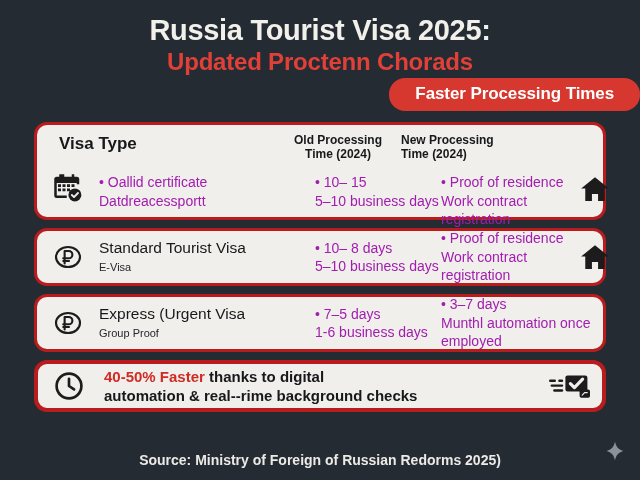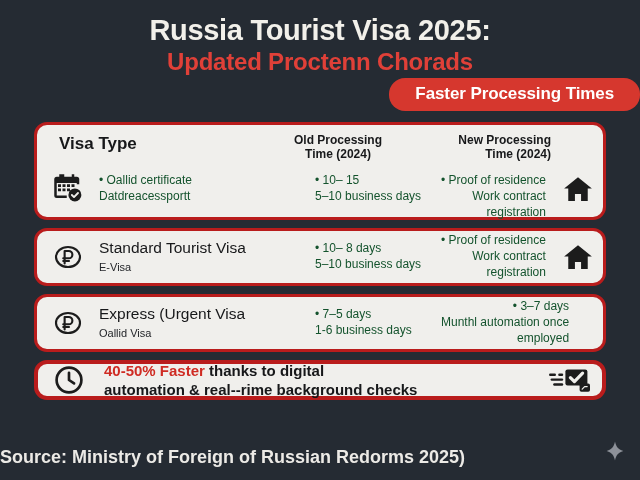--- a/index.html
+++ b/index.html
@@ -59,21 +59,21 @@
     border: 3px solid #b91c1c;
     border-radius: 13px;
     position: relative;
     display: flex;
     align-items: center;
     box-sizing: border-box;
     margin-bottom: 8px;
   }
   .card-head   { height: 98px; }
   .card-row    { height: 58px; }
-  .card-high   { height: 40px; border-width: 4px; }
+  .card-high   { height: 52px; border-width: 4px; }
 
   
   .icon-left {
     width: 62px;
     flex: 0 0 62px;
     display: flex;
     align-items: center;
     justify-content: center;
     color: #1c1c1c;
   }
@@ -82,43 +82,43 @@
     flex: 0 0 64px;
     display: flex;
     align-items: center;
     justify-content: center;
     color: #1c1c1c;
   }
 
   
   .col-type  { flex: 0 0 216px; }
   .col-old   { flex: 0 0 126px; }
-  .col-new   { flex: 1 1 auto; text-align: right; }
+  .col-new   { flex: 1 1 auto; }
 
   .colhead {
     font-size: 12px;
     font-weight: bold;
     color: #17181a;
     line-height: 1.14;
   }
   .bigname {
     font-size: 15.5px;
     font-weight: normal;
     color: #17181a;
     line-height: 1.2;
   }
   .subname {
     font-size: 11px;
     color: #24262a;
     line-height: 1.35;
     margin-top: 3px;
   }
   .body-txt {
-    font-size: 12px;
-    color: #14532d;
+    font-size: 14px;
+    color: #a21caf;
     line-height: 1.32;
   }
   .bullet-line { white-space: nowrap; }
 
   
   .head-top {
     position: absolute;
     top: 9px;
     left: 0;
     right: 0;
@@ -147,21 +147,22 @@
     padding-left: 4px;
   }
   .high-accent { color: #cf2b23; }
 
   
   #footer {
     position: absolute;
     left: 0;
     right: 0;
     bottom: 12px;
-    font-size: 18px;
+    text-align: center;
+    font-size: 14px;
     font-weight: bold;
     color: #eceae6;
   }
   #sparkle {
     position: absolute;
     right: 14px;
     bottom: 18px;
     width: 22px;
     height: 22px;
     color: #8d9199;
@@ -261,21 +262,21 @@
 
   <div class="card card-row">
     <div class="icon-left">
       <svg width="30" height="30" viewBox="0 0 24 24" fill="none" stroke="currentColor" stroke-width="1.7" aria-hidden="true">
         <ellipse cx="12" cy="12" rx="9.6" ry="8"></ellipse>
         <path d="M9.3 17.2V7.2h3.3a2.9 2.9 0 0 1 0 5.8H8.2M8.2 15.2h4.6" stroke-linecap="round" stroke-linejoin="round"></path>
       </svg>
     </div>
     <div class="col-type">
       <div class="bigname">Express (Urgent Visa</div>
-      <div class="subname">Oallid Visa</div>
+      <div class="subname">Group Proof</div>
     </div>
     <div class="col-old">
       <div class="body-txt bullet-line">• 7–5 days</div>
       <div class="body-txt bullet-line">1-6 business days</div>
     </div>
     <div class="col-new">
       <div class="body-txt bullet-line">• 3–7 days</div>
       <div class="body-txt bullet-line">Munthl automation once</div>
       <div class="body-txt bullet-line">employed</div>
     </div>

